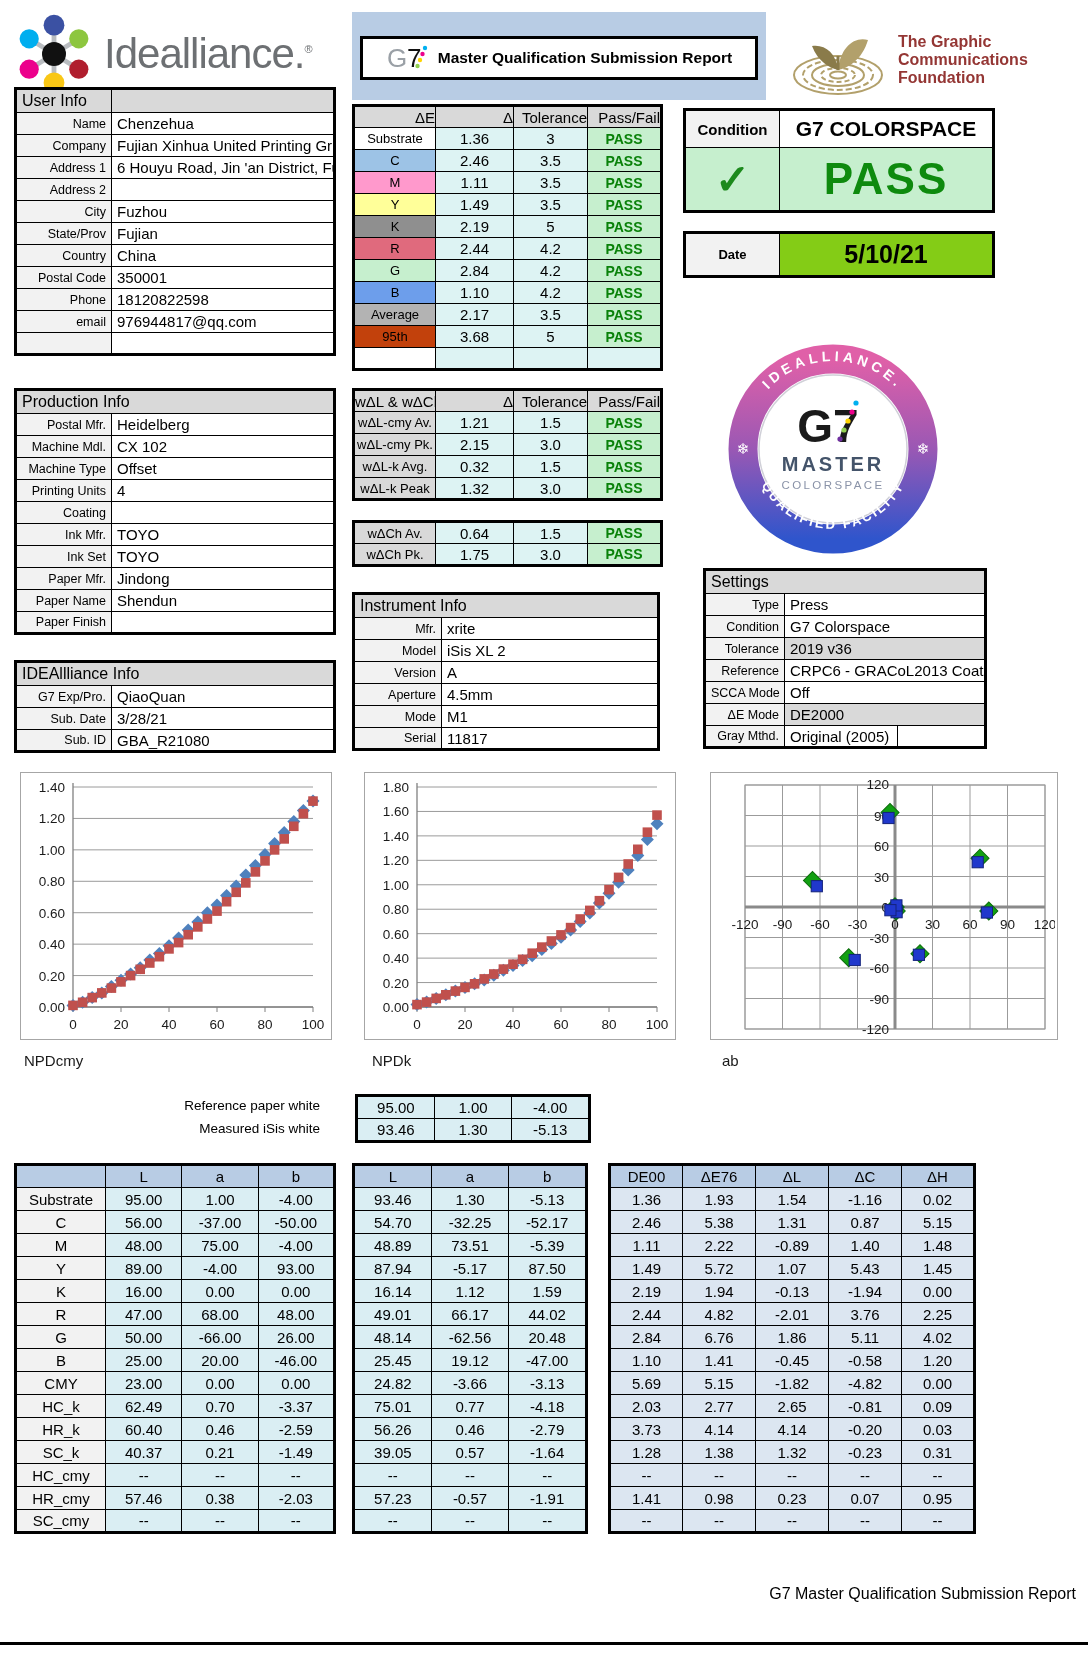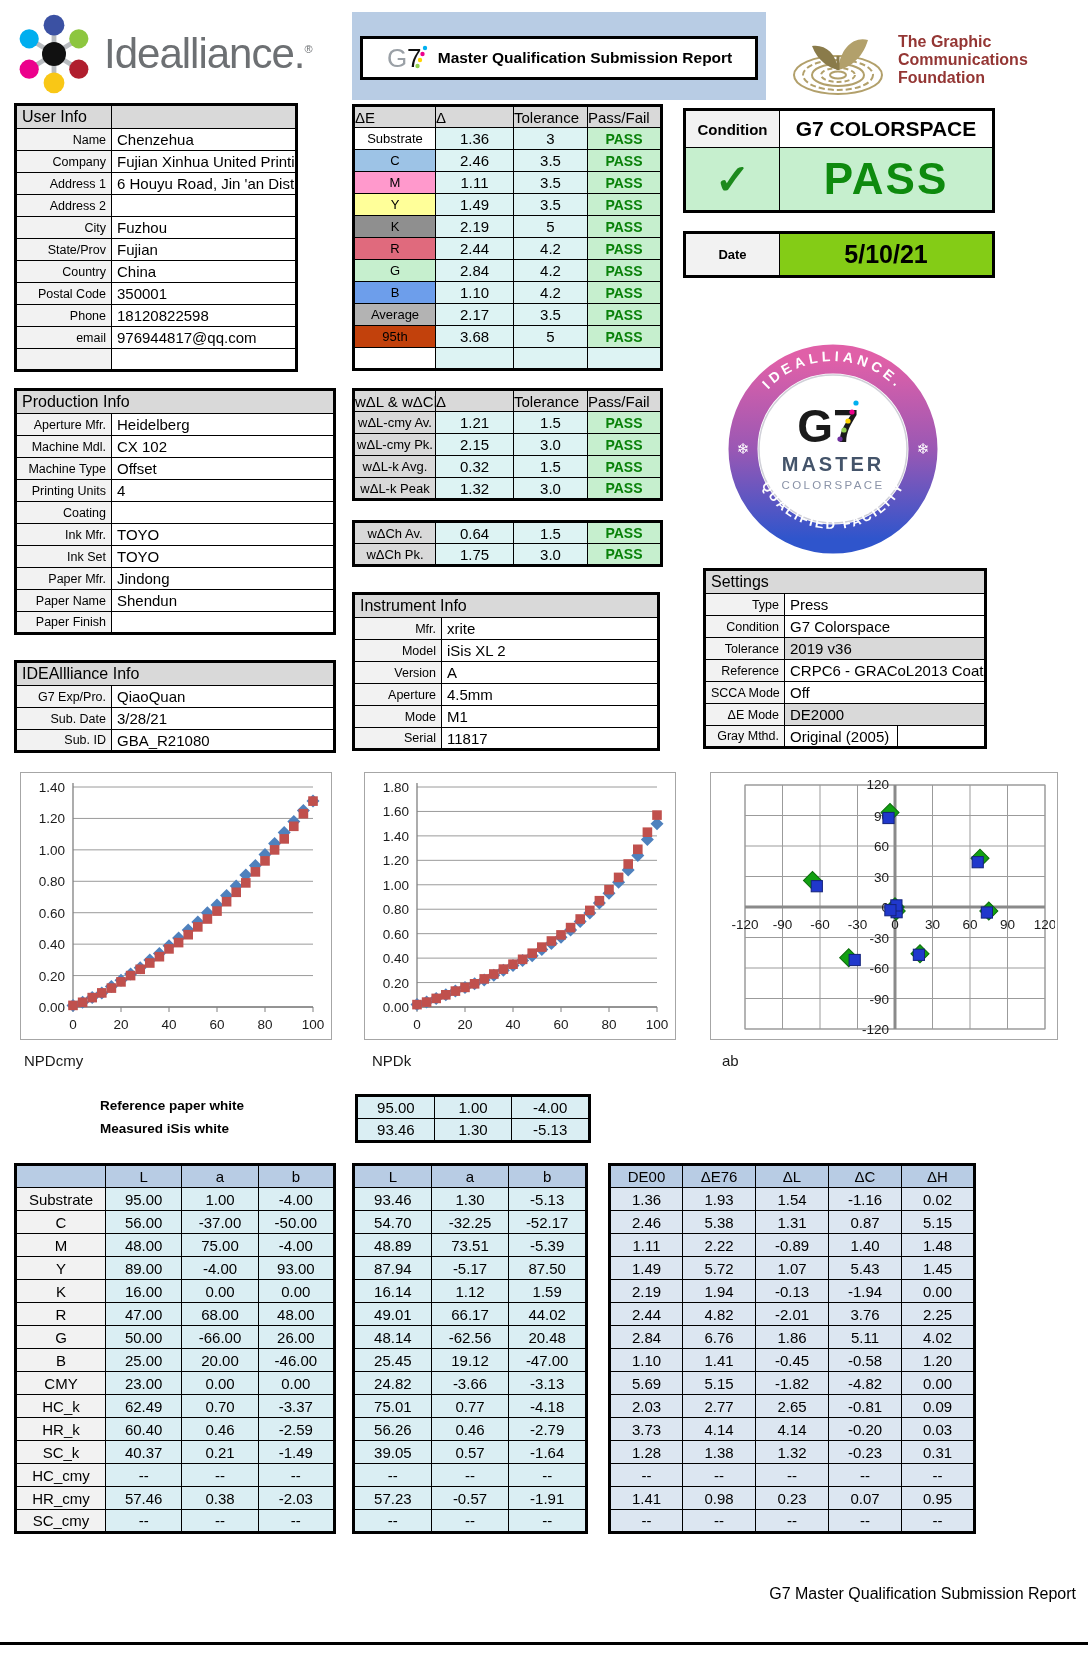--- a/index.html
+++ b/index.html
@@ -9,21 +9,21 @@
 table{border-collapse:collapse;table-layout:fixed;width:100%}
 td,th{border:1px solid #000;overflow:hidden;white-space:nowrap}
 
 .kv{border:3px solid #000}
 .kv .ttl{background:#d9d9d9;font-size:16px;text-align:left;padding:1px 5px;height:24px;font-weight:normal}
 .kv .lbl{background:#f2f2f2;font-size:12.5px;text-align:right;padding:1px 5px;height:22px}
 .kv .val{font-size:15px;text-align:left;padding:1px 5px;background:#fff}
 .kv .shaded{background:#d9d9d9}
 
 .de{border:3px solid #000}
-.de th{background:#d9d9d9;font-size:15px;font-weight:normal;height:22px;text-align:left}
+.de th{background:#d9d9d9;font-size:15px;font-weight:normal;height:22px;text-align:right}
 .de td{height:22px;text-align:center}
 .del{font-size:13px}
 .cy{background:#ddf3f3;font-size:15px}
 .ps{background:#c6efce;color:#098109;font-weight:bold;font-size:14px}
 
 .cbx{border:3px solid #000}
 .cbx td{text-align:center}
 .cbl{background:#f2f2f2;font-weight:bold;font-size:15px;height:38px}
 .cbv{background:#fff;font-weight:bold;font-size:21px;height:38px}
 .cbc{background:#c6efce;color:#1d8a1d;font-size:42px;height:64px;font-weight:bold}
@@ -42,21 +42,21 @@
 .chartlabel{font-size:15px;color:#1a1a1a}
 
 #logo-ideal{display:flex;align-items:center}
 #wordmark{font-size:42px;color:#6d7073;margin-left:10px;letter-spacing:-1px}
 #wordmark sup{font-size:11px;color:#6d7073}
 #banner{background:#b8cce4}
 #banner-inner{position:absolute;left:8px;right:8px;top:24px;height:44px;border:3px solid #000;background:#fff;display:flex;align-items:center;justify-content:center;gap:8px}
 #banner-title{font-size:15.5px;font-weight:bold}
 #logo-gcf{display:flex;align-items:center}
 #gcf-text{margin-left:8px;font-weight:bold;font-size:16px;line-height:1.12;color:#943634}
-.pwl{font-weight:bold;font-size:13.5px;text-align:left;height:23px;line-height:23px}
+.pwl{font-weight:normal;font-size:13.5px;text-align:right;height:23px;line-height:23px}
 .pw td{background:#daeef3;height:23px;text-align:center;font-size:15px}
 .pwt{border:3px solid #000}
 #footer-title{font-size:16px;text-align:right}
 #bottom-rule{background:#000}
 </style>
 </head>
 <body>
 
 <div id="page">
 
@@ -108,21 +108,21 @@
       <path d="M52 48 C54 26 68 14 82 18 C76 38 62 46 52 48 Z" fill="#b2a06b"></path>
       <line x1="52" y1="48" x2="52" y2="34" stroke="#8a7b4a" stroke-width="3"></line>
     </svg>
     <div id="gcf-text">
       <div>The Graphic</div>
       <div>Communications</div>
       <div>Foundation</div>
     </div>
   </div>
 
-  <div class="abs" id="user-info" style="left:14px;top:103px;width:284px">
+  <div class="abs" id="user-info" style="left:14px;top:87px;width:322px">
       <table class="kv">
         <colgroup>
           <col style="width:96px">
           <col>
         </colgroup>
         <tbody>
           <tr>
             <td class="ttl">User Info</td>
             <td class="ttl" colspan="1"></td>
           </tr>
@@ -296,21 +296,21 @@
       <table class="kv">
         <colgroup>
           <col style="width:96px">
           <col>
         </colgroup>
         <tbody>
           <tr>
             <td class="ttl" colspan="2">Production Info</td>
           </tr>
           <tr>
-            <td class="lbl">Aperture Mfr.</td>
+            <td class="lbl">Postal Mfr.</td>
             <td class="val">Heidelberg</td>
           </tr>
           <tr>
             <td class="lbl">Machine Mdl.</td>
             <td class="val">CX 102</td>
           </tr>
           <tr>
             <td class="lbl">Machine Type</td>
             <td class="val">Offset</td>
           </tr>

